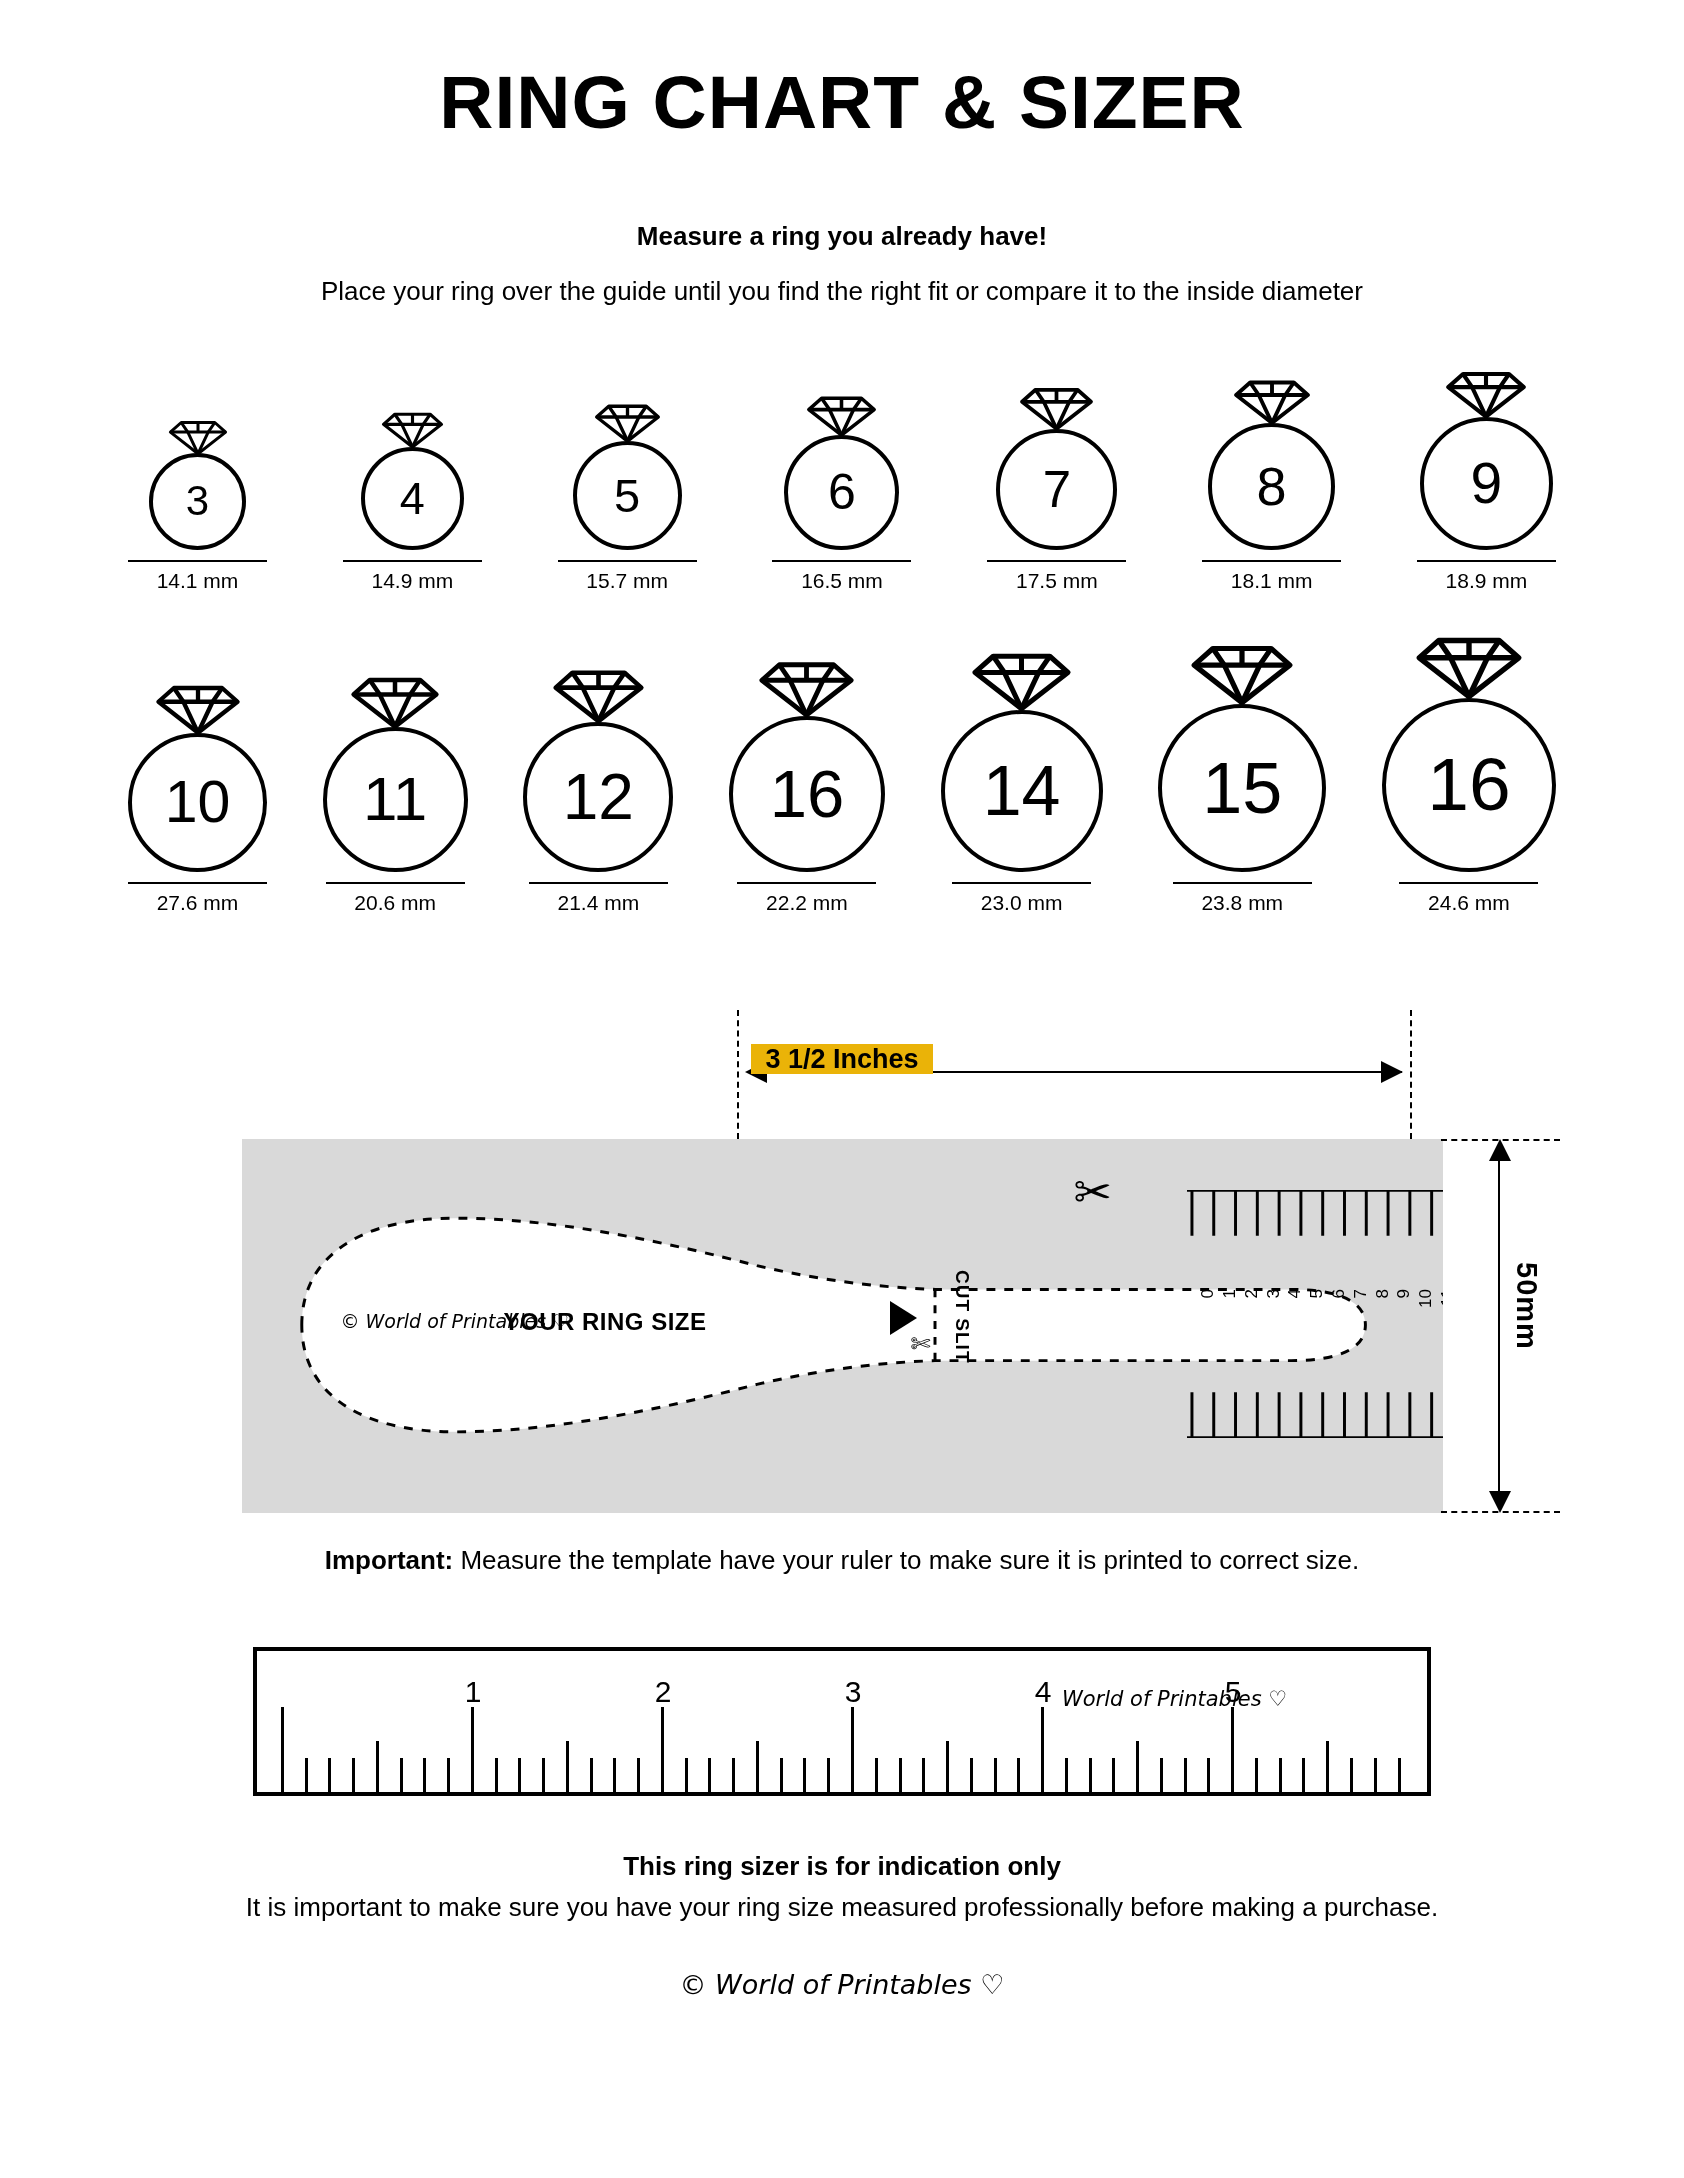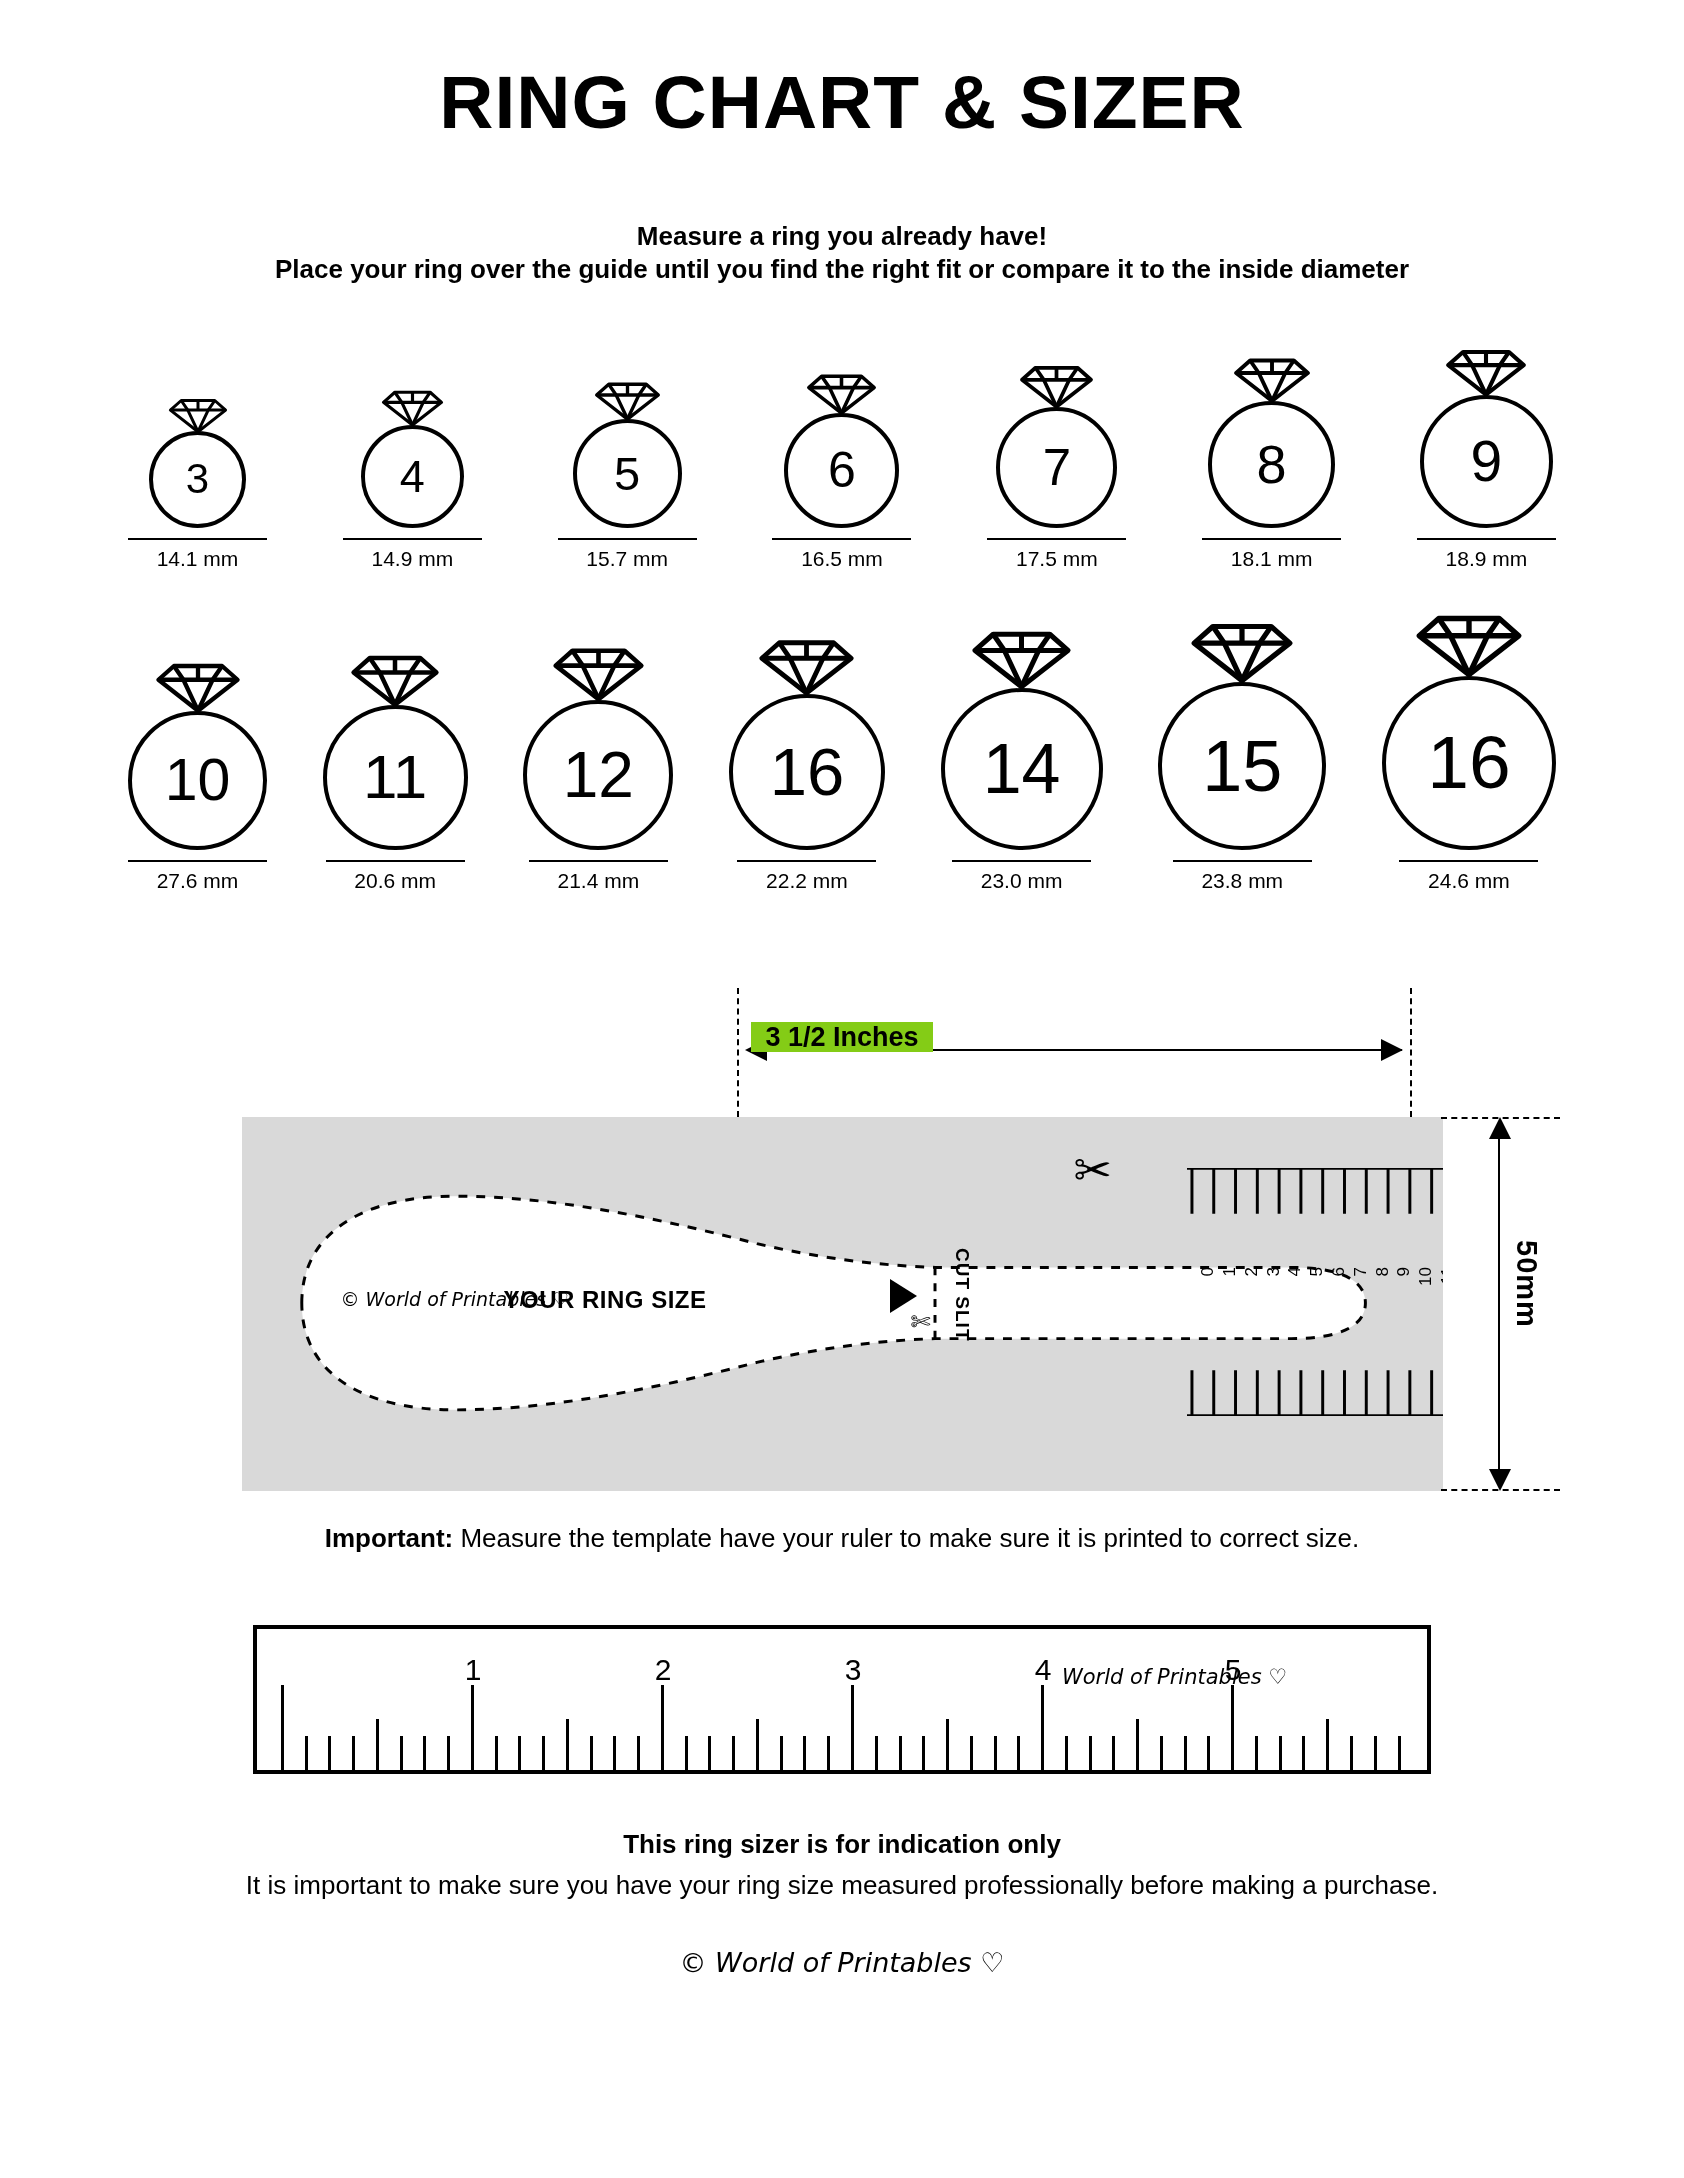--- a/index.html
+++ b/index.html
@@ -36,22 +36,22 @@
   .subtitle-block {
     text-align: center;
     margin-top: 77px;
   }
   .subtitle-bold {
     font-size: 26px;
     font-weight: bold;
   }
   .subtitle-reg {
     font-size: 26px;
-    font-weight: bold;
-    margin-top: 2px;
+    font-weight: normal;
+    margin-top: 24px;
   }
 
   
   .ring-rows {
     margin-top: 61px;
   }
   .ring-row {
     display: flex;
     justify-content: space-between;
     align-items: flex-end;
@@ -137,21 +137,21 @@
   .inches-label {
     position: absolute;
     top: 34px;
     width: 100%;
     text-align: center;
     font-size: 27px;
     font-weight: bold;
     background: transparent;
   }
   .inches-label span {
-    background: #84cc16;
+    background: #eab308;
     padding: 0 14px;
   }
 
   .gray-box-wrap {
     position: relative;
     margin: 0 auto;
     width: 1201px;
   }
   .gray-box {
     background: #d9d9d9;

